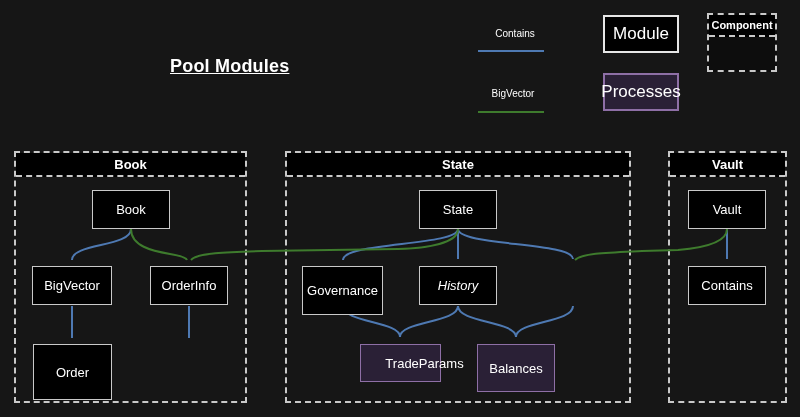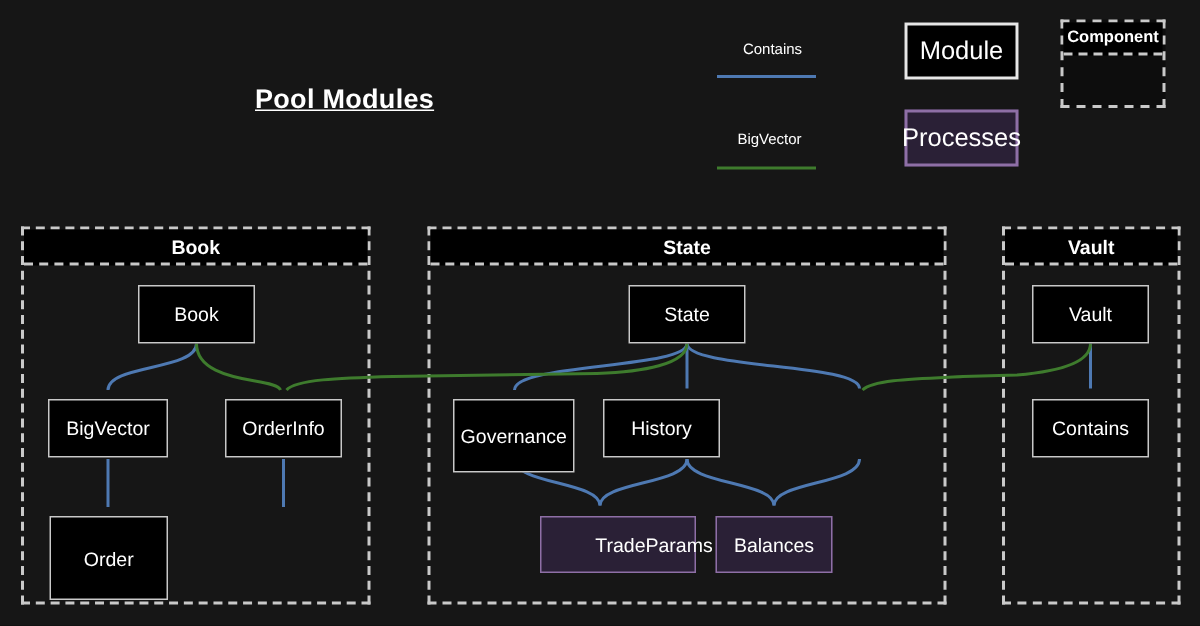--- a/index.html
+++ b/index.html
@@ -101,20 +101,20 @@
     <path class="e-green" d="M727,229 C727,243 702,248 678,250 L642,251 C610,252.5 582,253 575,260" marker-end="url(#ag)"></path>
   </svg>
 
   <div class="node module" style="left:92px;top:190px;width:78px;height:39px;">Book</div>
   <div class="node module" style="left:150px;top:266px;width:78px;height:39px;">OrderInfo</div>
   <div class="node module" style="left:32px;top:266px;width:80px;height:39px;">BigVector</div>
   <div class="node module" style="left:33px;top:344px;width:79px;height:56px;">Order</div>
 
   <div class="node module" style="left:419px;top:190px;width:78px;height:39px;">State</div>
   <div class="node module" style="left:302px;top:266px;width:81px;height:49px;">Governance</div>
-  <div class="node module" style="left:402px;top:266px;width:78px;height:39px;">History</div>
-  <div class="node primitive" style="left:360px;top:344px;width:104px;height:38px;padding-left:48px;">TradeParams</div>
-  <div class="node primitive" style="left:477px;top:344px;width:78px;height:38px;">Balances</div>
+  <div class="node module" style="left:419px;top:266px;width:78px;height:39px;font-style:italic;">History</div>
+  <div class="node primitive" style="left:360px;top:344px;width:81px;height:38px;padding-left:48px;">TradeParams</div>
+  <div class="node primitive" style="left:477px;top:344px;width:78px;height:48px;">Balances</div>
 
   <div class="node module" style="left:688px;top:190px;width:78px;height:39px;">Vault</div>
   <div class="node module" style="left:688px;top:266px;width:78px;height:39px;">Contains</div>
 
 </div>
 
 </body></html>

